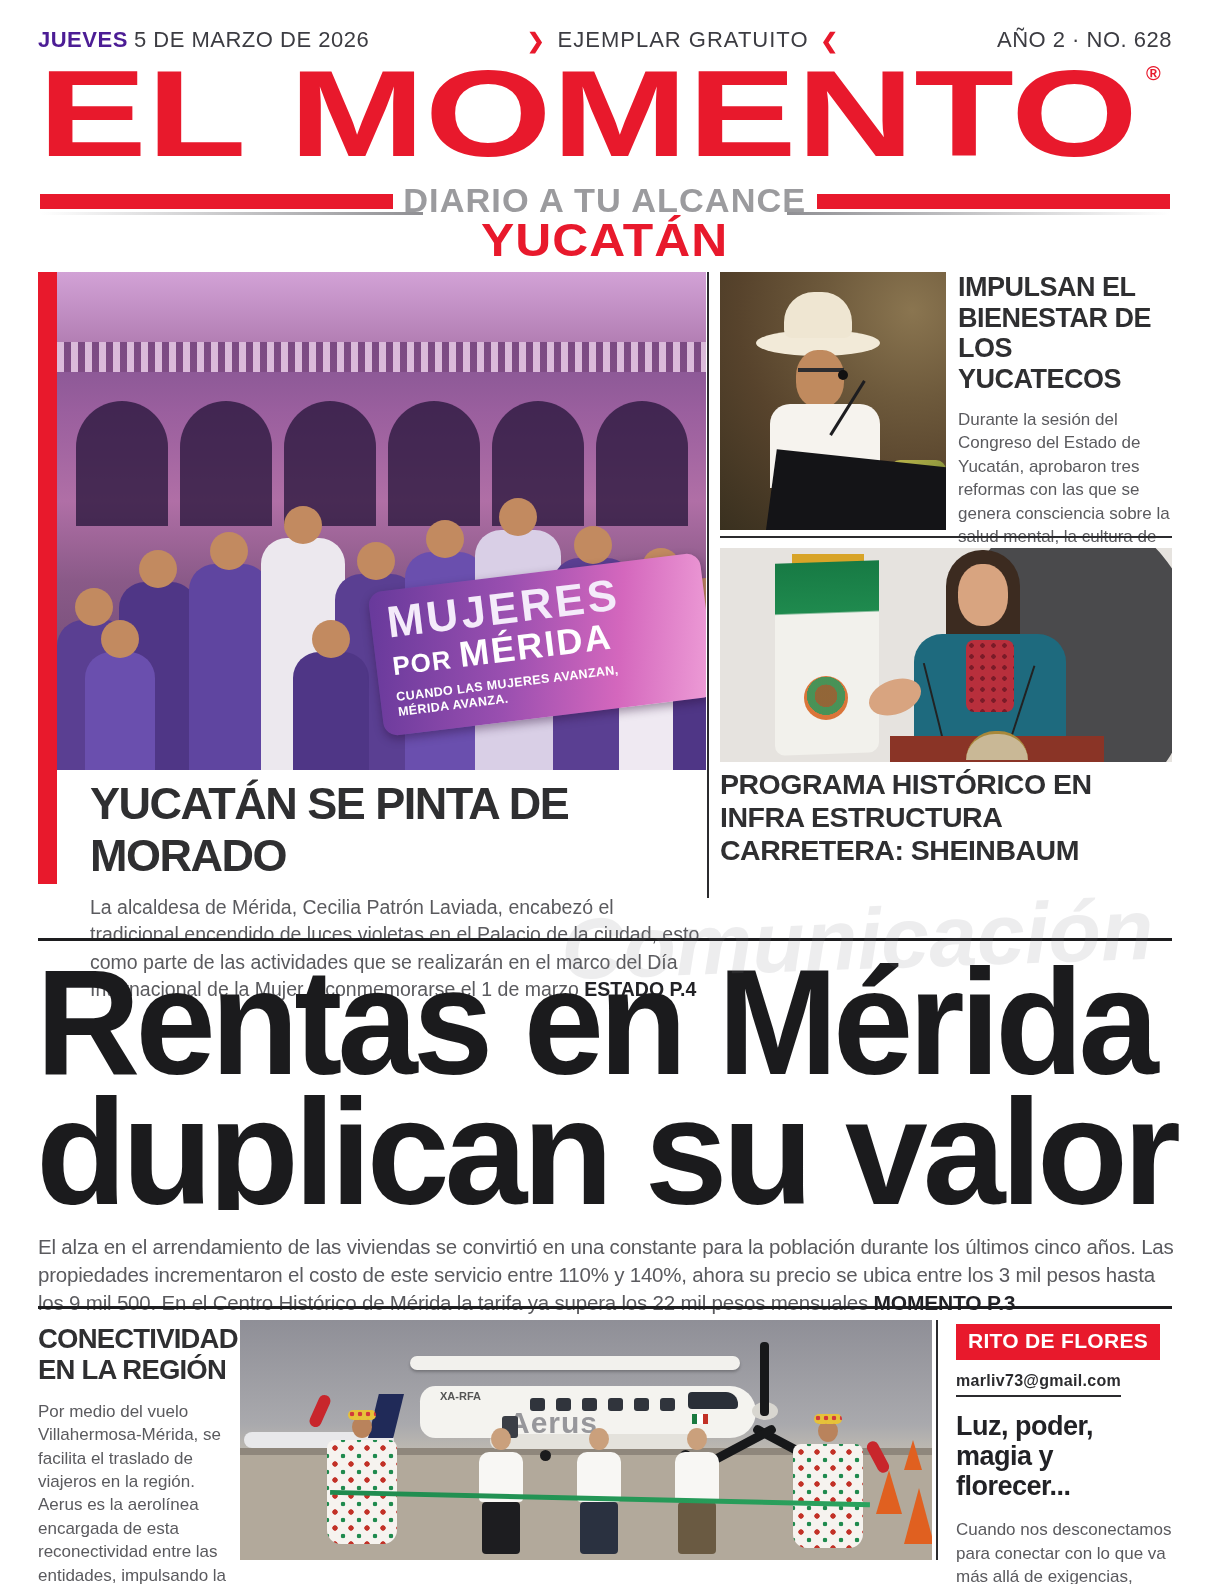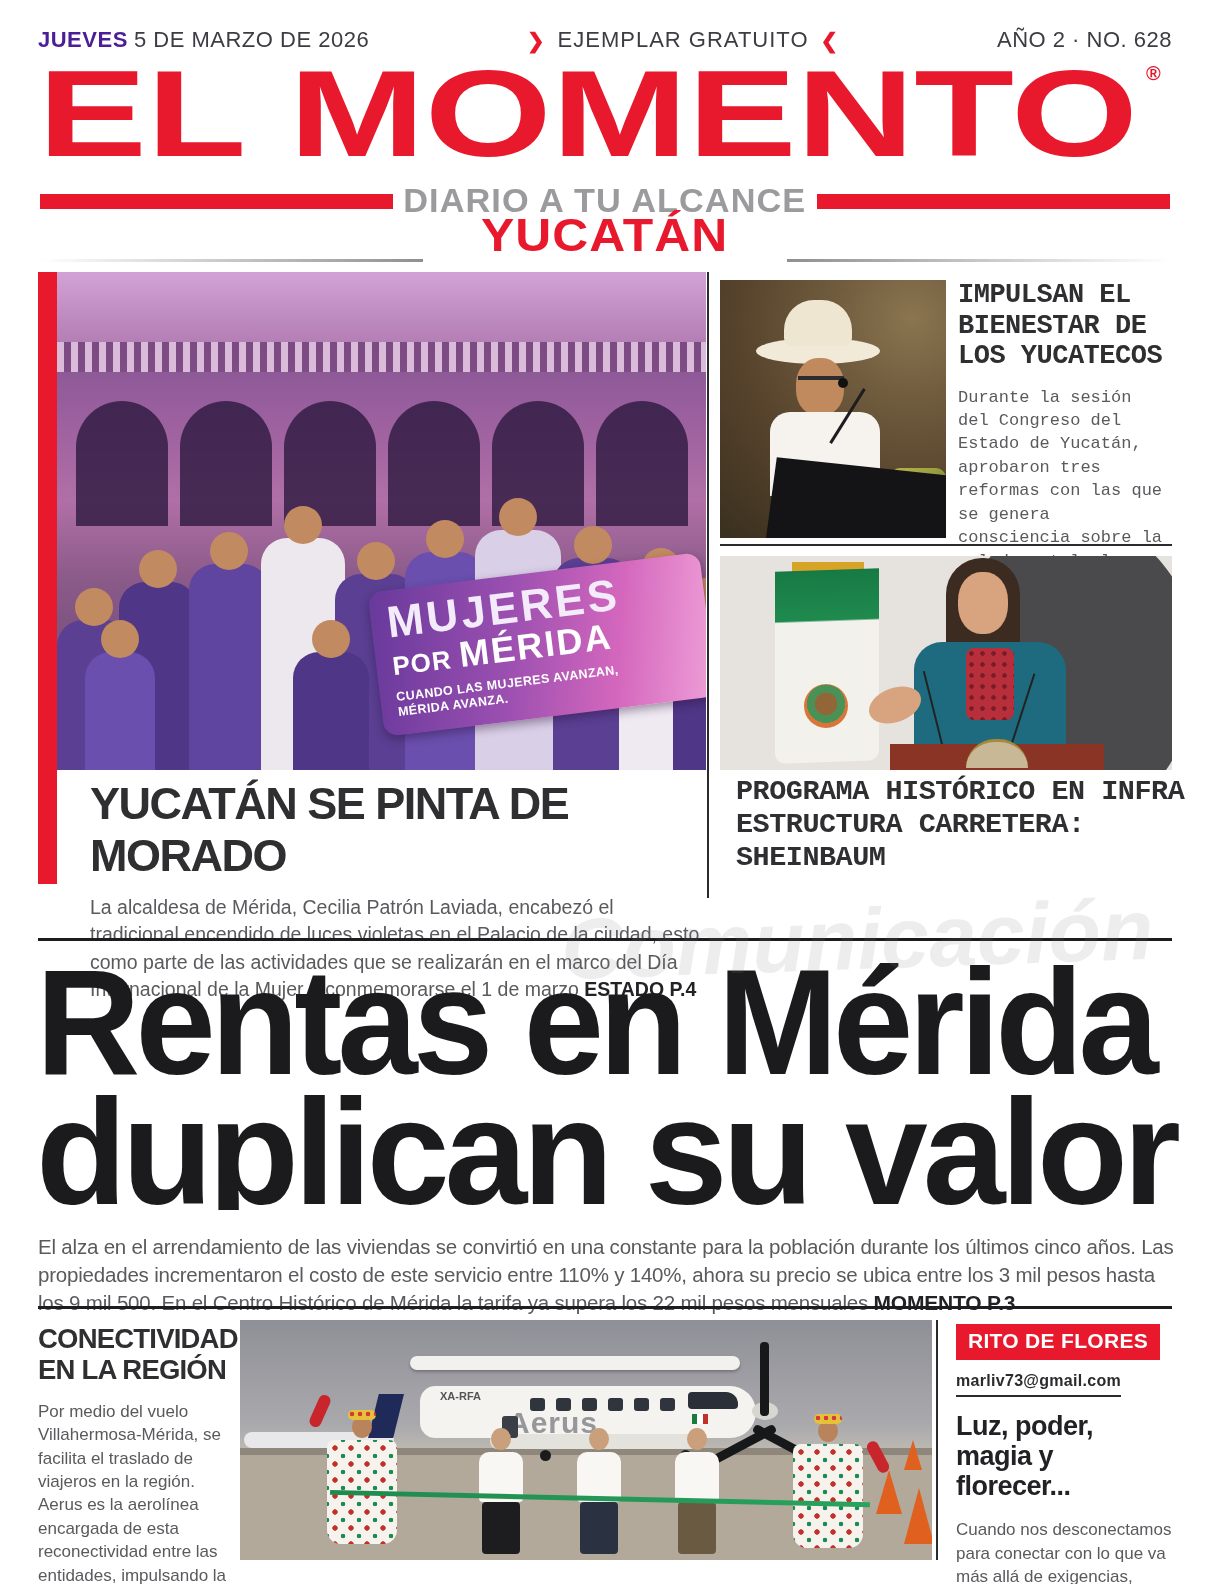--- a/index.html
+++ b/index.html
@@ -12,21 +12,21 @@
   .date{color:#3c3c42;letter-spacing:.5px;}
   .freecopy{display:flex;align-items:center;gap:12px;color:#3c3c42;letter-spacing:1px;}
   .chev{color:#e8192c;font-weight:bold;font-size:21px;line-height:1;}
   .edition{color:#3c3c42;letter-spacing:.5px;}
   
   .masthead-text{font-family:"Liberation Sans",sans-serif;font-weight:bold;font-size:122px;fill:#e8192c;}
   #regmark{position:absolute;left:1146px;top:62px;font-size:20px;font-weight:bold;color:#e8192c;}
   #tagline-row{position:absolute;left:40px;right:40px;top:184px;height:34px;display:flex;align-items:center;gap:18px;}
   .redbar-h{flex:1;height:15px;background:#e8192c;}
   #tagline{font-size:33px;font-weight:bold;color:#9b9b9e;letter-spacing:1px;white-space:nowrap;transform:scaleX(1.04);}
-  #region-row{position:absolute;left:40px;right:40px;top:212px;height:50px;display:flex;align-items:flex-end;}
+  #region-row{position:absolute;left:40px;right:40px;top:212px;height:50px;display:flex;align-items:flex-start;}
   .grayline-l{flex:1;height:3px;background:linear-gradient(90deg,#ffffff,#8f8f93);}
   .grayline-r{flex:1;height:3px;background:linear-gradient(270deg,#ffffff,#8f8f93);}
   #region{font-size:47px;font-weight:bold;color:#e8192c;letter-spacing:1px;margin:0 65px;transform:scaleX(1.06);white-space:nowrap;}
   
   #left-col{position:absolute;left:38px;top:272px;width:668px;height:626px;}
   #left-redbar{position:absolute;left:0;top:0;width:19px;height:612px;background:#e8192c;}
   .photo{position:relative;overflow:hidden;}
   #photo1{position:absolute;left:19px;top:0;width:649px;height:498px;
           background:linear-gradient(180deg,#6e4b86 0%,#9a5f9e 28%,#b06fa6 46%,#8a5a88 62%,#5e4268 100%);}
   .facade{position:absolute;top:0;left:0;right:0;height:14%;background:linear-gradient(180deg,#d2a2d6,#b37fb4);}
@@ -41,21 +41,21 @@
         border-radius:14px;padding:10px 16px 14px;color:#ffffff;box-shadow:0 4px 10px rgba(40,10,50,.4);}
   #sign .l1{font-size:44px;font-weight:bold;letter-spacing:3px;line-height:1;color:#f4ebfa;}
   #sign .l2{font-size:26px;font-weight:bold;letter-spacing:1px;line-height:1.05;color:#ffffff;}
   #sign .l2 b{font-size:36px;letter-spacing:2px;}
   #sign .sub{font-size:12.5px;font-weight:bold;margin-top:8px;line-height:1.25;color:#ffffff;letter-spacing:.4px;}
   #left-textblock{position:absolute;left:52px;top:506px;width:610px;}
   #left-textblock h1{margin:0;font-size:45px;letter-spacing:-1.5px;color:#2f2f31;transform:scaleX(1.0);}
   .body{font-size:19.5px;line-height:1.4;color:#5a5a5e;margin:12px 0 0 0;}
   .kicker{color:#222226;font-weight:bold;}
   #col-divider{position:absolute;left:707px;top:272px;width:2px;height:626px;background:#2b2b2e;}
-  #right-col{position:absolute;left:720px;top:280px;width:452px;height:632px;font-family:Liberation Mono, monospace;}
+  #right-col{position:absolute;left:720px;top:272px;width:452px;height:632px;}
   #photo2{position:absolute;left:0;top:0;width:226px;height:258px;
           background:radial-gradient(circle at 85% 15%,#8a7550 0%,#6e5a3c 30%,#57432c 60%,#39301f 100%);}
   .hat-brim{position:absolute;left:36px;top:58px;width:124px;height:26px;background:#f2ead8;border-radius:50%;}
   .hat-crown{position:absolute;left:64px;top:20px;width:68px;height:46px;background:#efe6d2;border-radius:30px 30px 8px 8px;}
   .face2{position:absolute;left:76px;top:78px;width:48px;height:58px;background:#c08a5e;border-radius:45%;}
   .glasses{position:absolute;left:78px;top:96px;width:46px;height:4px;background:#2d2d30;}
   .shirt2{position:absolute;left:50px;top:132px;width:110px;height:84px;background:#f6f3ee;border-radius:20px 20px 0 0;}
   .mic2{position:absolute;left:126px;top:104px;width:3px;height:64px;background:#1d1d20;transform:rotate(32deg);}
   .miccap{position:absolute;left:118px;top:98px;width:10px;height:10px;border-radius:50%;background:#111;}
   .corner-logo{position:absolute;right:0;bottom:0;width:56px;height:70px;border-radius:10px;
@@ -77,21 +77,21 @@
   .hair3{position:absolute;left:226px;top:2px;width:74px;height:116px;background:#3c2b20;border-radius:36px 36px 22px 22px;}
   .face3{position:absolute;left:238px;top:16px;width:50px;height:62px;background:#d8a480;border-radius:46%;}
   .body3{position:absolute;left:194px;top:86px;width:152px;height:128px;background:#1e6a7e;border-radius:28px 28px 0 0;}
   .blouse3{position:absolute;left:246px;top:92px;width:48px;height:72px;border-radius:8px;background:#b82f3c;
           background-image:radial-gradient(#7a1b28 2px,transparent 2.5px);background-size:11px 11px;}
   .hand3{position:absolute;left:148px;top:132px;width:54px;height:34px;background:#d8a480;border-radius:50%;transform:rotate(-20deg);}
   .mic3a{position:absolute;left:302px;top:116px;width:2px;height:74px;background:#222;transform:rotate(18deg);}
   .mic3b{position:absolute;left:212px;top:114px;width:2px;height:76px;background:#222;transform:rotate(-14deg);}
   .podium3{position:absolute;left:170px;bottom:0;width:214px;height:26px;background:#8a3426;}
   .seal3{position:absolute;left:246px;bottom:2px;width:62px;height:26px;background:#c9b896;border-radius:60px 60px 0 0;border-top:3px solid #a8883a;}
-  #art2{position:absolute;left:0;top:496px;width:452px;margin-left:16px;}
+  #art2{position:absolute;left:0;top:496px;width:452px;}
   #art2 h2{margin:0;font-size:28.5px;line-height:1.15;letter-spacing:-.5px;color:#2f2f31;}
   #art2 .body{font-size:17px;line-height:1.34;margin-top:12px;}
   
   #rule-main{position:absolute;left:38px;right:38px;top:938px;height:3px;background:#1d1d1f;}
   #giant{position:absolute;left:34px;top:948px;width:1150px;height:262px;}
   #watermark{position:absolute;right:30px;top:-58px;font-size:86px;font-weight:bold;font-style:italic;
           color:rgba(130,130,135,.14);transform:rotate(-2deg);white-space:nowrap;}
   .giant-text{font-family:"Liberation Sans",sans-serif;font-weight:bold;font-size:150px;fill:#1b1b1d;letter-spacing:-5px;}
   #lede{position:absolute;left:38px;top:1212px;width:1136px;font-size:20.5px;line-height:1.38;color:#5a5a5e;letter-spacing:-.2px;}
   #lede .kicker{font-size:21px;}

